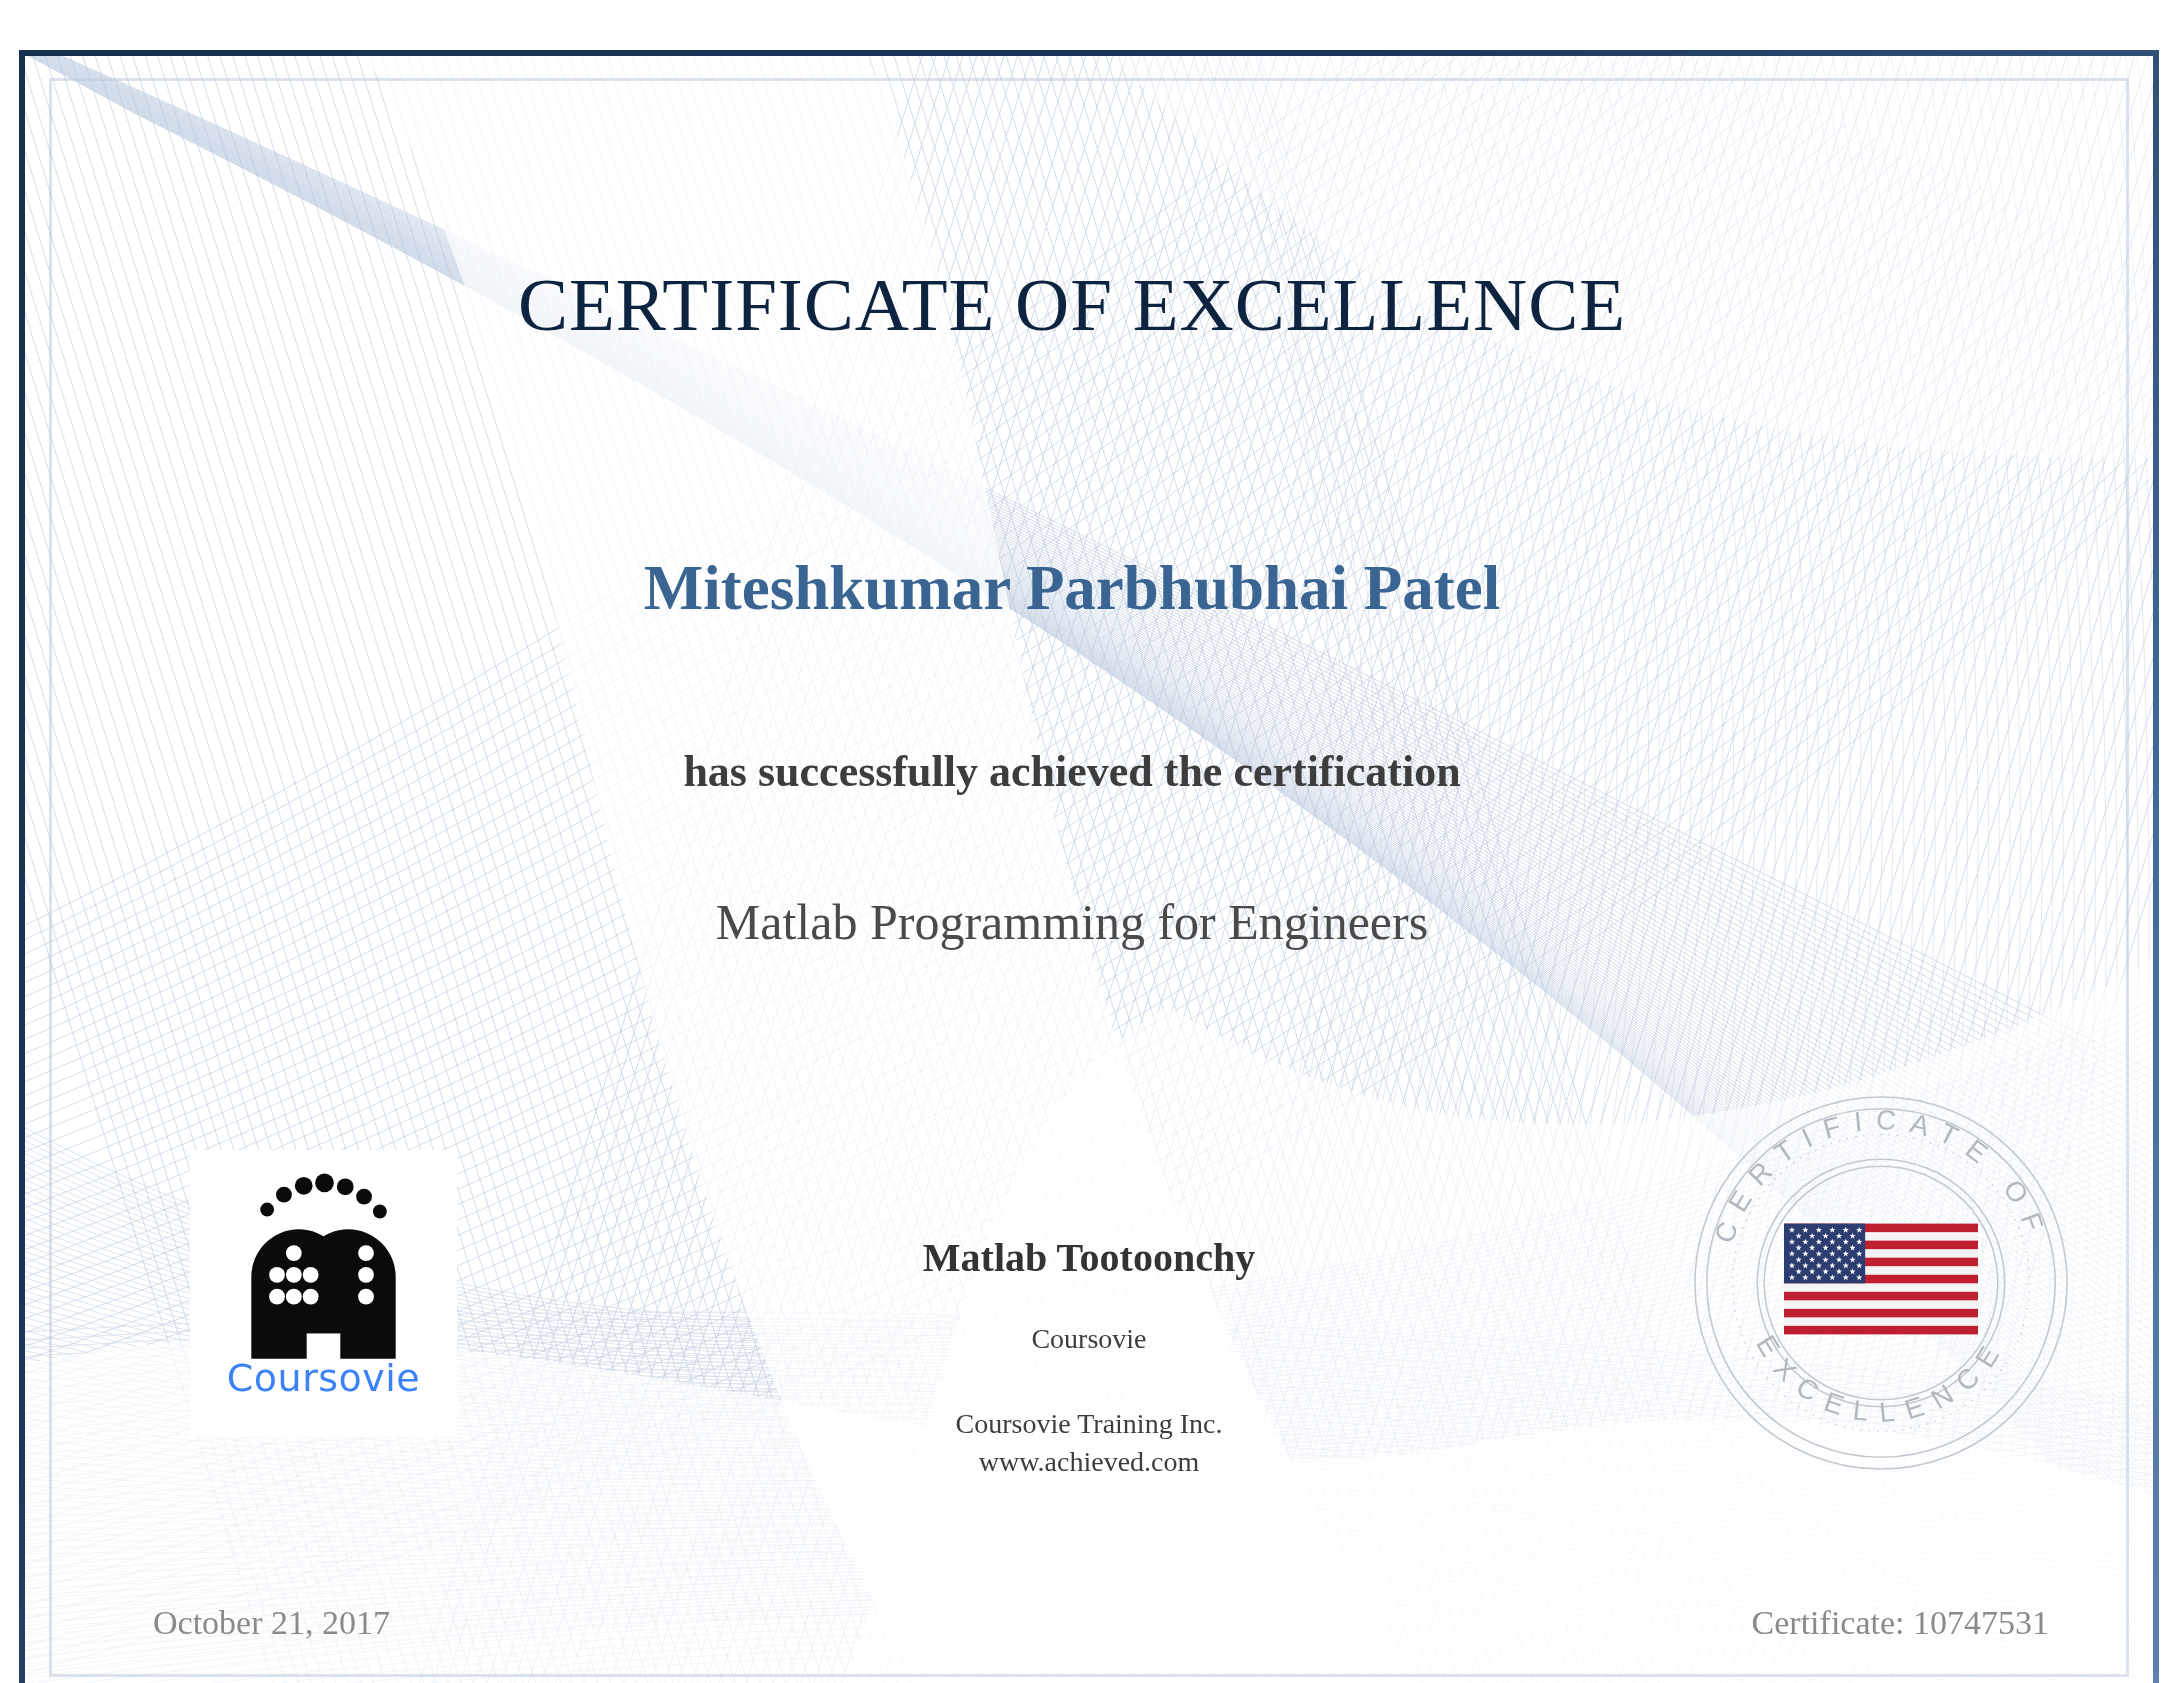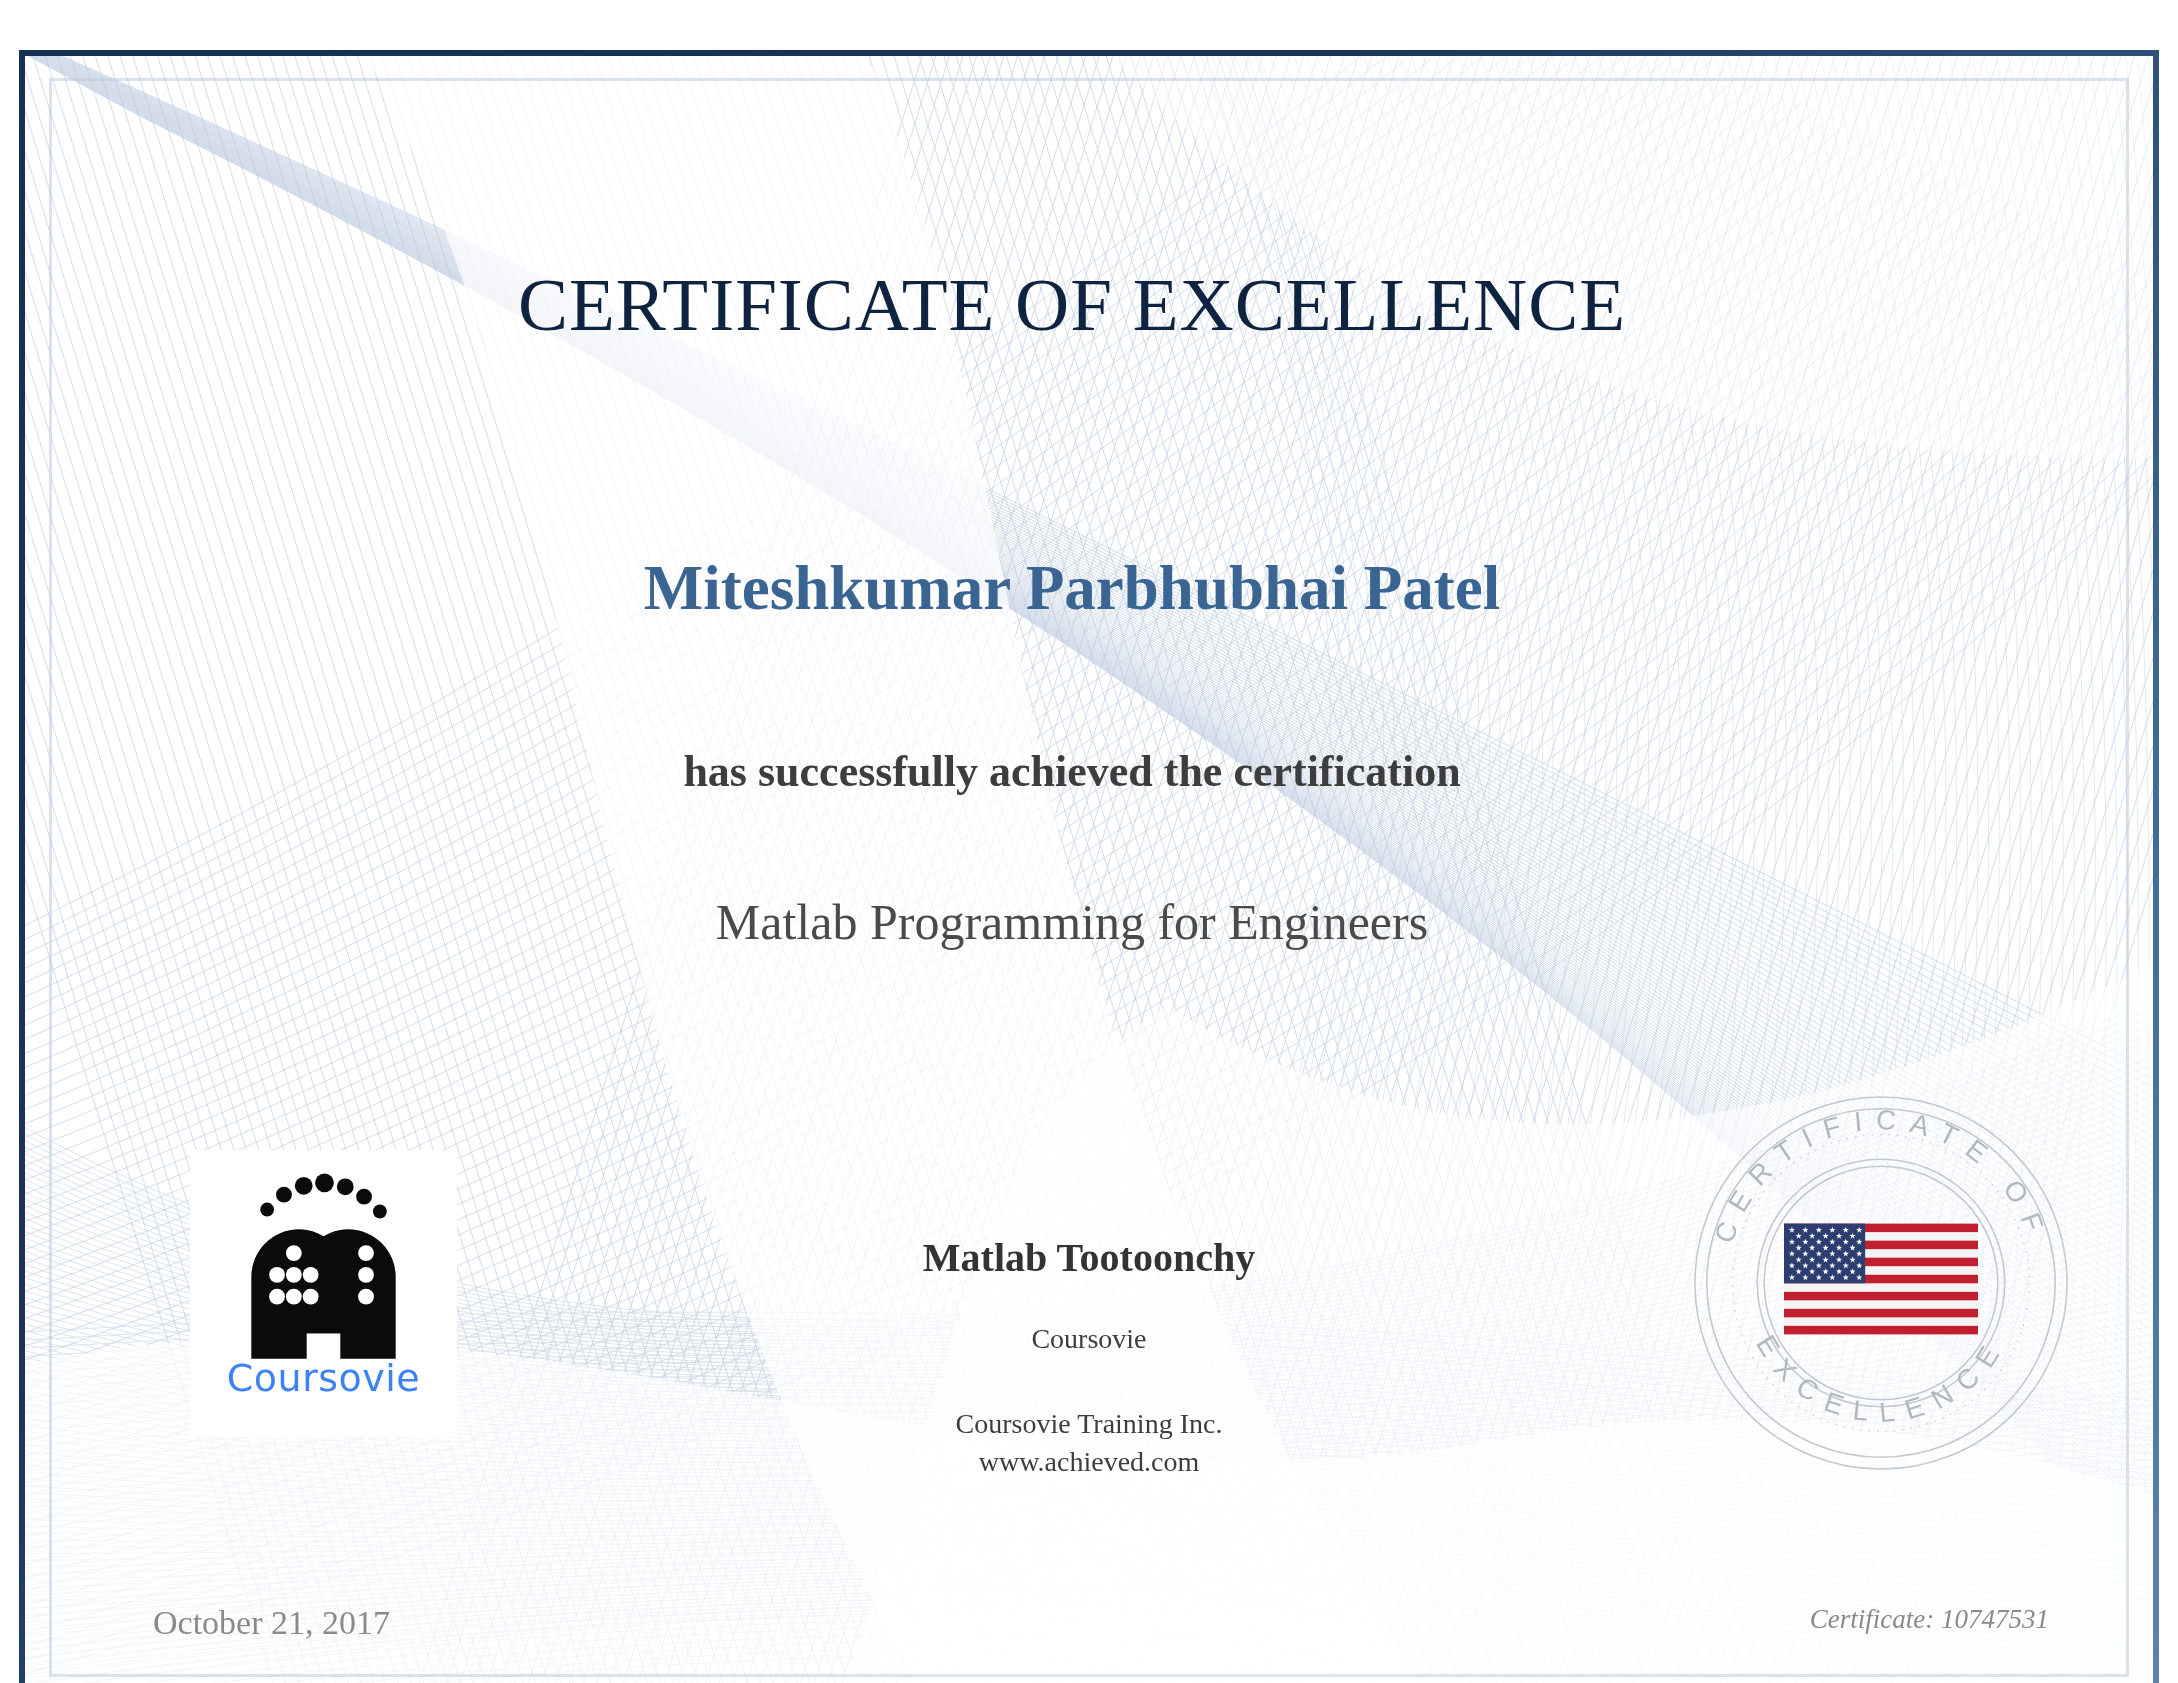--- a/index.html
+++ b/index.html
@@ -127,24 +127,23 @@
   #issue-date{
     position:absolute;
     left:153px;top:1568px;
     font-size:34px;color:#8a8a8a;
     font-family:"Liberation Serif",serif;
     white-space:nowrap;
   }
   #certificate-id{
     position:absolute;
     right:129px;top:1568px;
-    font-size:27px;color:#8a8a8a;
+    font-size:34px;color:#8a8a8a;
     font-family:"Liberation Serif",serif;
     white-space:nowrap;
-    font-style:italic;
   }
 </style>
 </head>
 <body>
 
 <div id="certificate">
 
   <svg id="guilloche" viewBox="0 0 2200 1700" preserveAspectRatio="none" aria-hidden="true">
     <defs>
       <clipPath id="pageclip">

